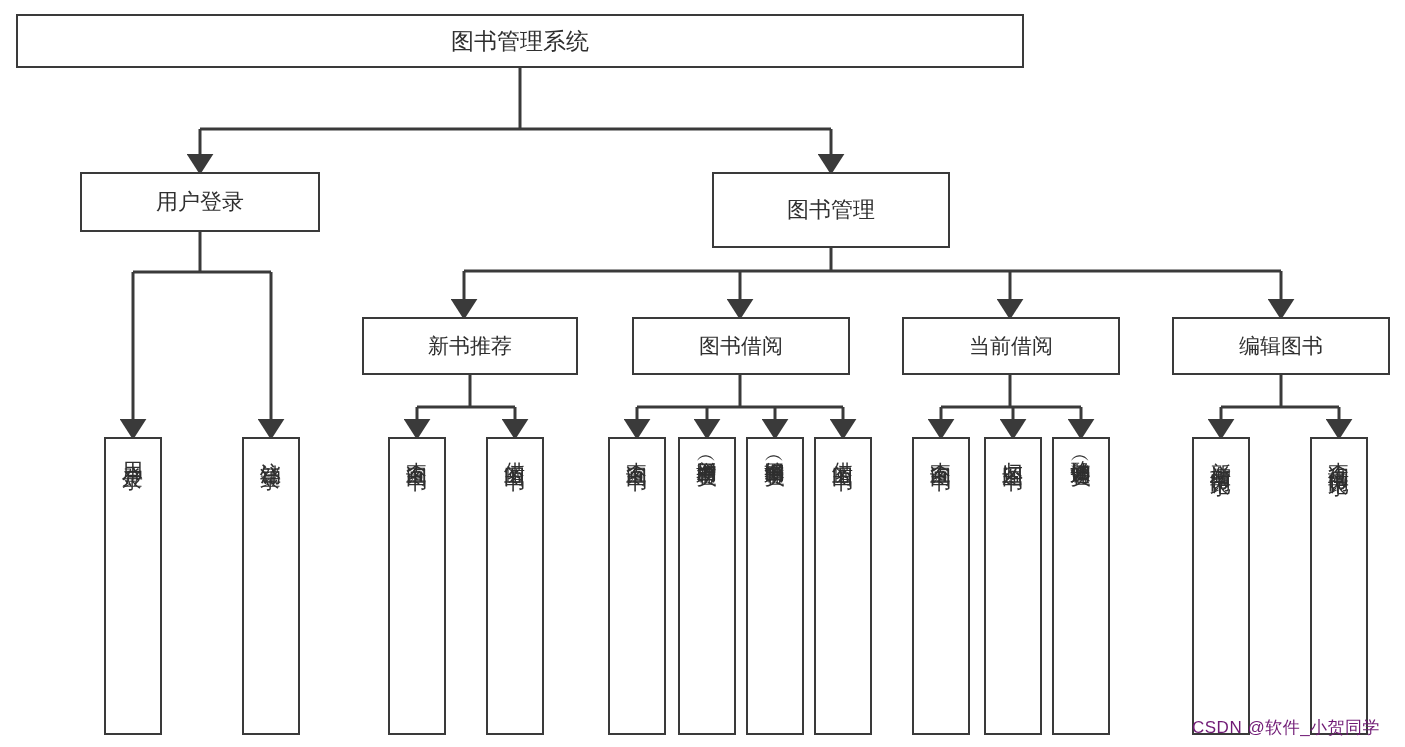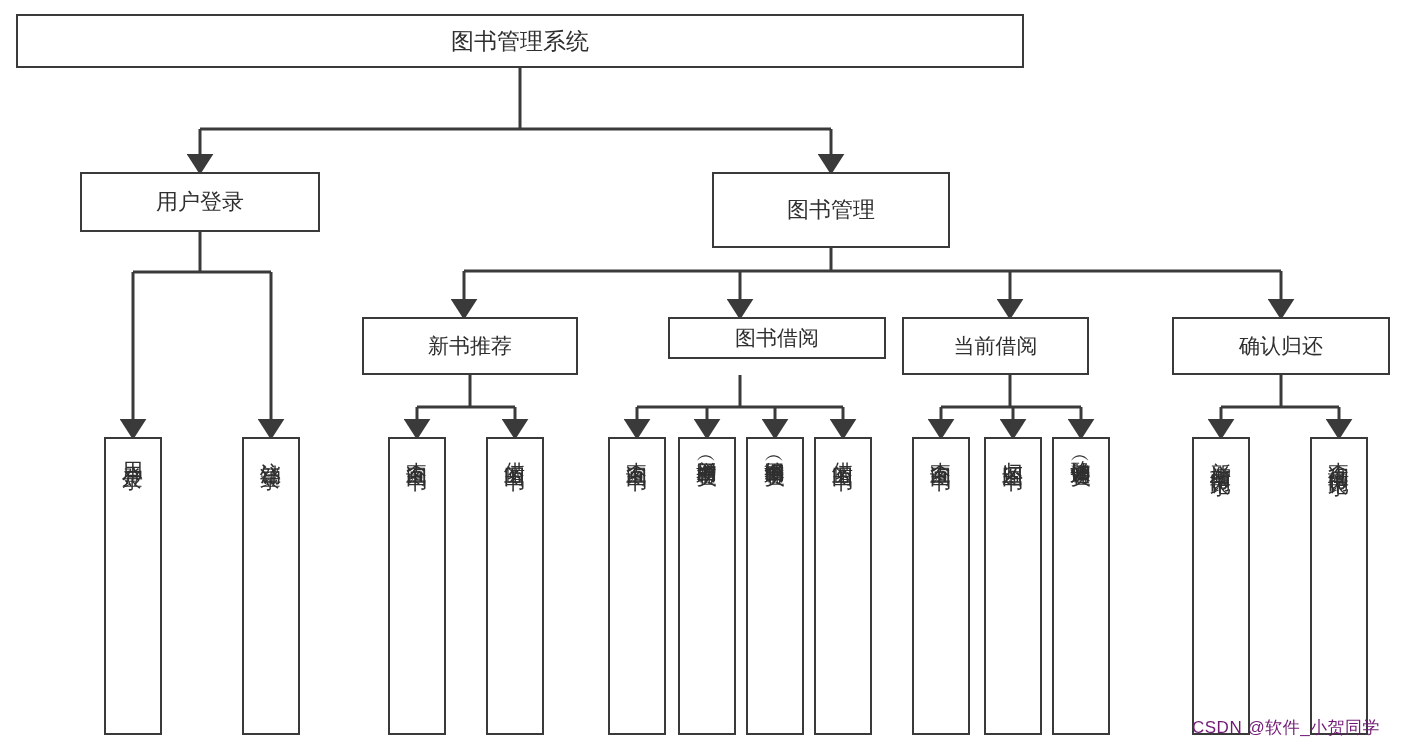--- a/index.html
+++ b/index.html
@@ -143,28 +143,28 @@
   <div class="node level1" style="left:80px; top:172px; width:240px; height:60px;">
     <span class="node-label">用户登录</span>
   </div>
   <div class="node level1" style="left:712px; top:172px; width:238px; height:76px;">
     <span class="node-label">图书管理</span>
   </div>
 
   <div class="node level2" style="left:362px; top:317px; width:216px; height:58px;">
     <span class="node-label">新书推荐</span>
   </div>
-  <div class="node level2" style="left:668px; top:317px; width:218px; height:42px;">
+  <div class="node level2" style="left:632px; top:317px; width:218px; height:58px;">
     <span class="node-label">图书借阅</span>
   </div>
-  <div class="node level2" style="left:902px; top:317px; width:187px; height:58px;">
+  <div class="node level2" style="left:902px; top:317px; width:218px; height:58px;">
     <span class="node-label">当前借阅</span>
   </div>
   <div class="node level2" style="left:1172px; top:317px; width:218px; height:58px;">
-    <span class="node-label">确认归还</span>
+    <span class="node-label">编辑图书</span>
   </div>
 
   <div class="node leaf" style="left:104px; top:437px; width:58px; height:298px;">
     <span class="node-label">用户登录</span>
   </div>
   <div class="node leaf" style="left:242px; top:437px; width:58px; height:298px;">
     <span class="node-label">注销登录</span>
   </div>
 
   <div class="node leaf" style="left:388px; top:437px; width:58px; height:298px;">

